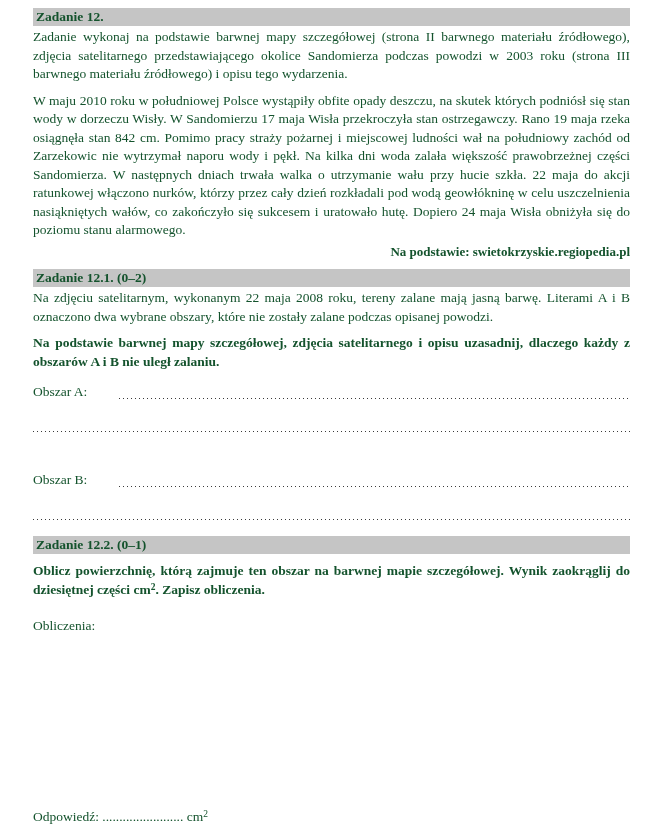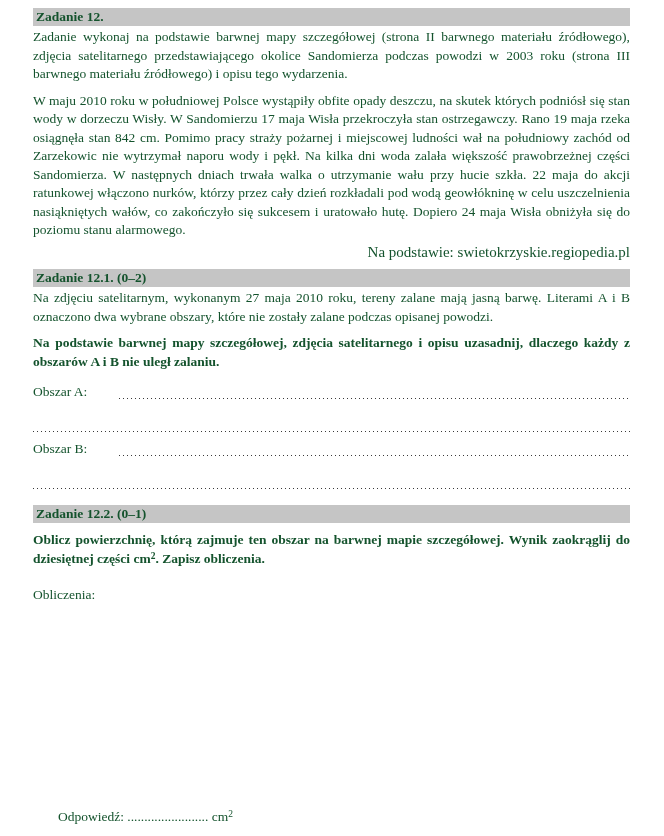--- a/index.html
+++ b/index.html
@@ -29,22 +29,23 @@
   p { margin: 0; }
   .just { text-align: justify; }
   .mt2  { margin-top: 2px; }
   .mt8  { margin-top: 8px; }
   .mt10 { margin-top: 8px; }
   .mt18 { margin-top: 18px; }
   .mt28 { margin-top: 16px; }
   .bold { font-weight: bold; }
   .source {
     text-align: right;
-    font-size: 15px;
+    font-size: 13px;
     margin-top: 3px;
+    font-weight: bold;
   }
   .answer-row {
     display: flex;
     align-items: baseline;
     margin-top: 12px;
     height: 19px;
     gap: 28px;
   }
   .answer-row .label { white-space: nowrap; padding-right: 4px; }
   .dotfill {
@@ -63,48 +64,47 @@
     background: repeating-linear-gradient(to right, #3a3a3a 0 1.5px, transparent 1.5px 4px);
     background-size: 100% 1.5px;
     background-repeat: no-repeat;
     background-position: left bottom;
   }
   .calc-space { flex: 1 1 auto; }
   .answer-final {
     flex: 0 0 auto;
     margin-bottom: 4px;
     white-space: nowrap;
-    margin-left: 25px;
   }
   sup { font-size: 9.5px; line-height: 0; vertical-align: 4px; }
 </style>
 </head>
 <body>
 
 <div class="page">
 
   <div class="bar">
     <span>Zadanie 12.</span>
   </div>
   <p class="just mt2">Zadanie wykonaj na podstawie barwnej mapy szczegółowej (strona II barwnego materiału źródłowego), zdjęcia satelitarnego przedstawiającego okolice Sandomierza podczas powodzi w 2003 roku (strona III barwnego materiału źródłowego) i opisu tego wydarzenia.</p>
   <p class="just mt10">W maju 2010 roku w południowej Polsce wystąpiły obfite opady deszczu, na skutek których podniósł się stan wody w dorzeczu Wisły. W Sandomierzu 17 maja Wisła przekroczyła stan ostrzegawczy. Rano 19 maja rzeka osiągnęła stan 842 cm. Pomimo pracy straży pożarnej i miejscowej ludności wał na południowy zachód od Zarzekowic nie wytrzymał naporu wody i pękł. Na kilka dni woda zalała większość prawobrzeżnej części Sandomierza. W następnych dniach trwała walka o utrzymanie wału przy hucie szkła. 22 maja do akcji ratunkowej włączono nurków, którzy przez cały dzień rozkładali pod wodą geowłókninę w celu uszczelnienia nasiąkniętych wałów, co zakończyło się sukcesem i uratowało hutę. Dopiero 24 maja Wisła obniżyła się do poziomu stanu alarmowego.</p>
   <p class="source">Na podstawie: swietokrzyskie.regiopedia.pl</p>
 
   <div class="bar mt10">
     <span>Zadanie 12.1. (0–2)</span>
   </div>
-  <p class="just mt2">Na zdjęciu satelitarnym, wykonanym 27 maja 2010 roku, tereny zalane mają jasną barwę. Literami A i B oznaczono dwa wybrane obszary, które nie zostały zalane podczas opisanej powodzi.</p>
+  <p class="just mt2">Na zdjęciu satelitarnym, wykonanym 22 maja 2008 roku, tereny zalane mają jasną barwę. Literami A i B oznaczono dwa wybrane obszary, które nie zostały zalane podczas opisanej powodzi.</p>
   <p class="just bold mt8">Na podstawie barwnej mapy szczegółowej, zdjęcia satelitarnego i opisu uzasadnij, dlaczego każdy z obszarów A i B nie uległ zalaniu.</p>
 
   <div class="answer-row mt8">
     <span class="label">Obszar A:</span>
     <span class="dotfill"></span>
   </div>
   <div class="dotline"></div>
-  <div class="answer-row" style="margin-top:8px;">
+  <div class="answer-row" style="margin-top:39px;">
     <span class="label">Obszar B:</span>
     <span class="dotfill"></span>
   </div>
   <div class="dotline"></div>
 
   <div class="bar mt28">
     <span>Zadanie 12.2. (0–1)</span>
   </div>
   <p class="just bold mt8">
     <span>Oblicz powierzchnię, którą zajmuje ten obszar na barwnej mapie szczegółowej. Wynik zaokrąglij do dziesiętnej części cm</span><sup>2</sup><span>. Zapisz obliczenia.</span>

